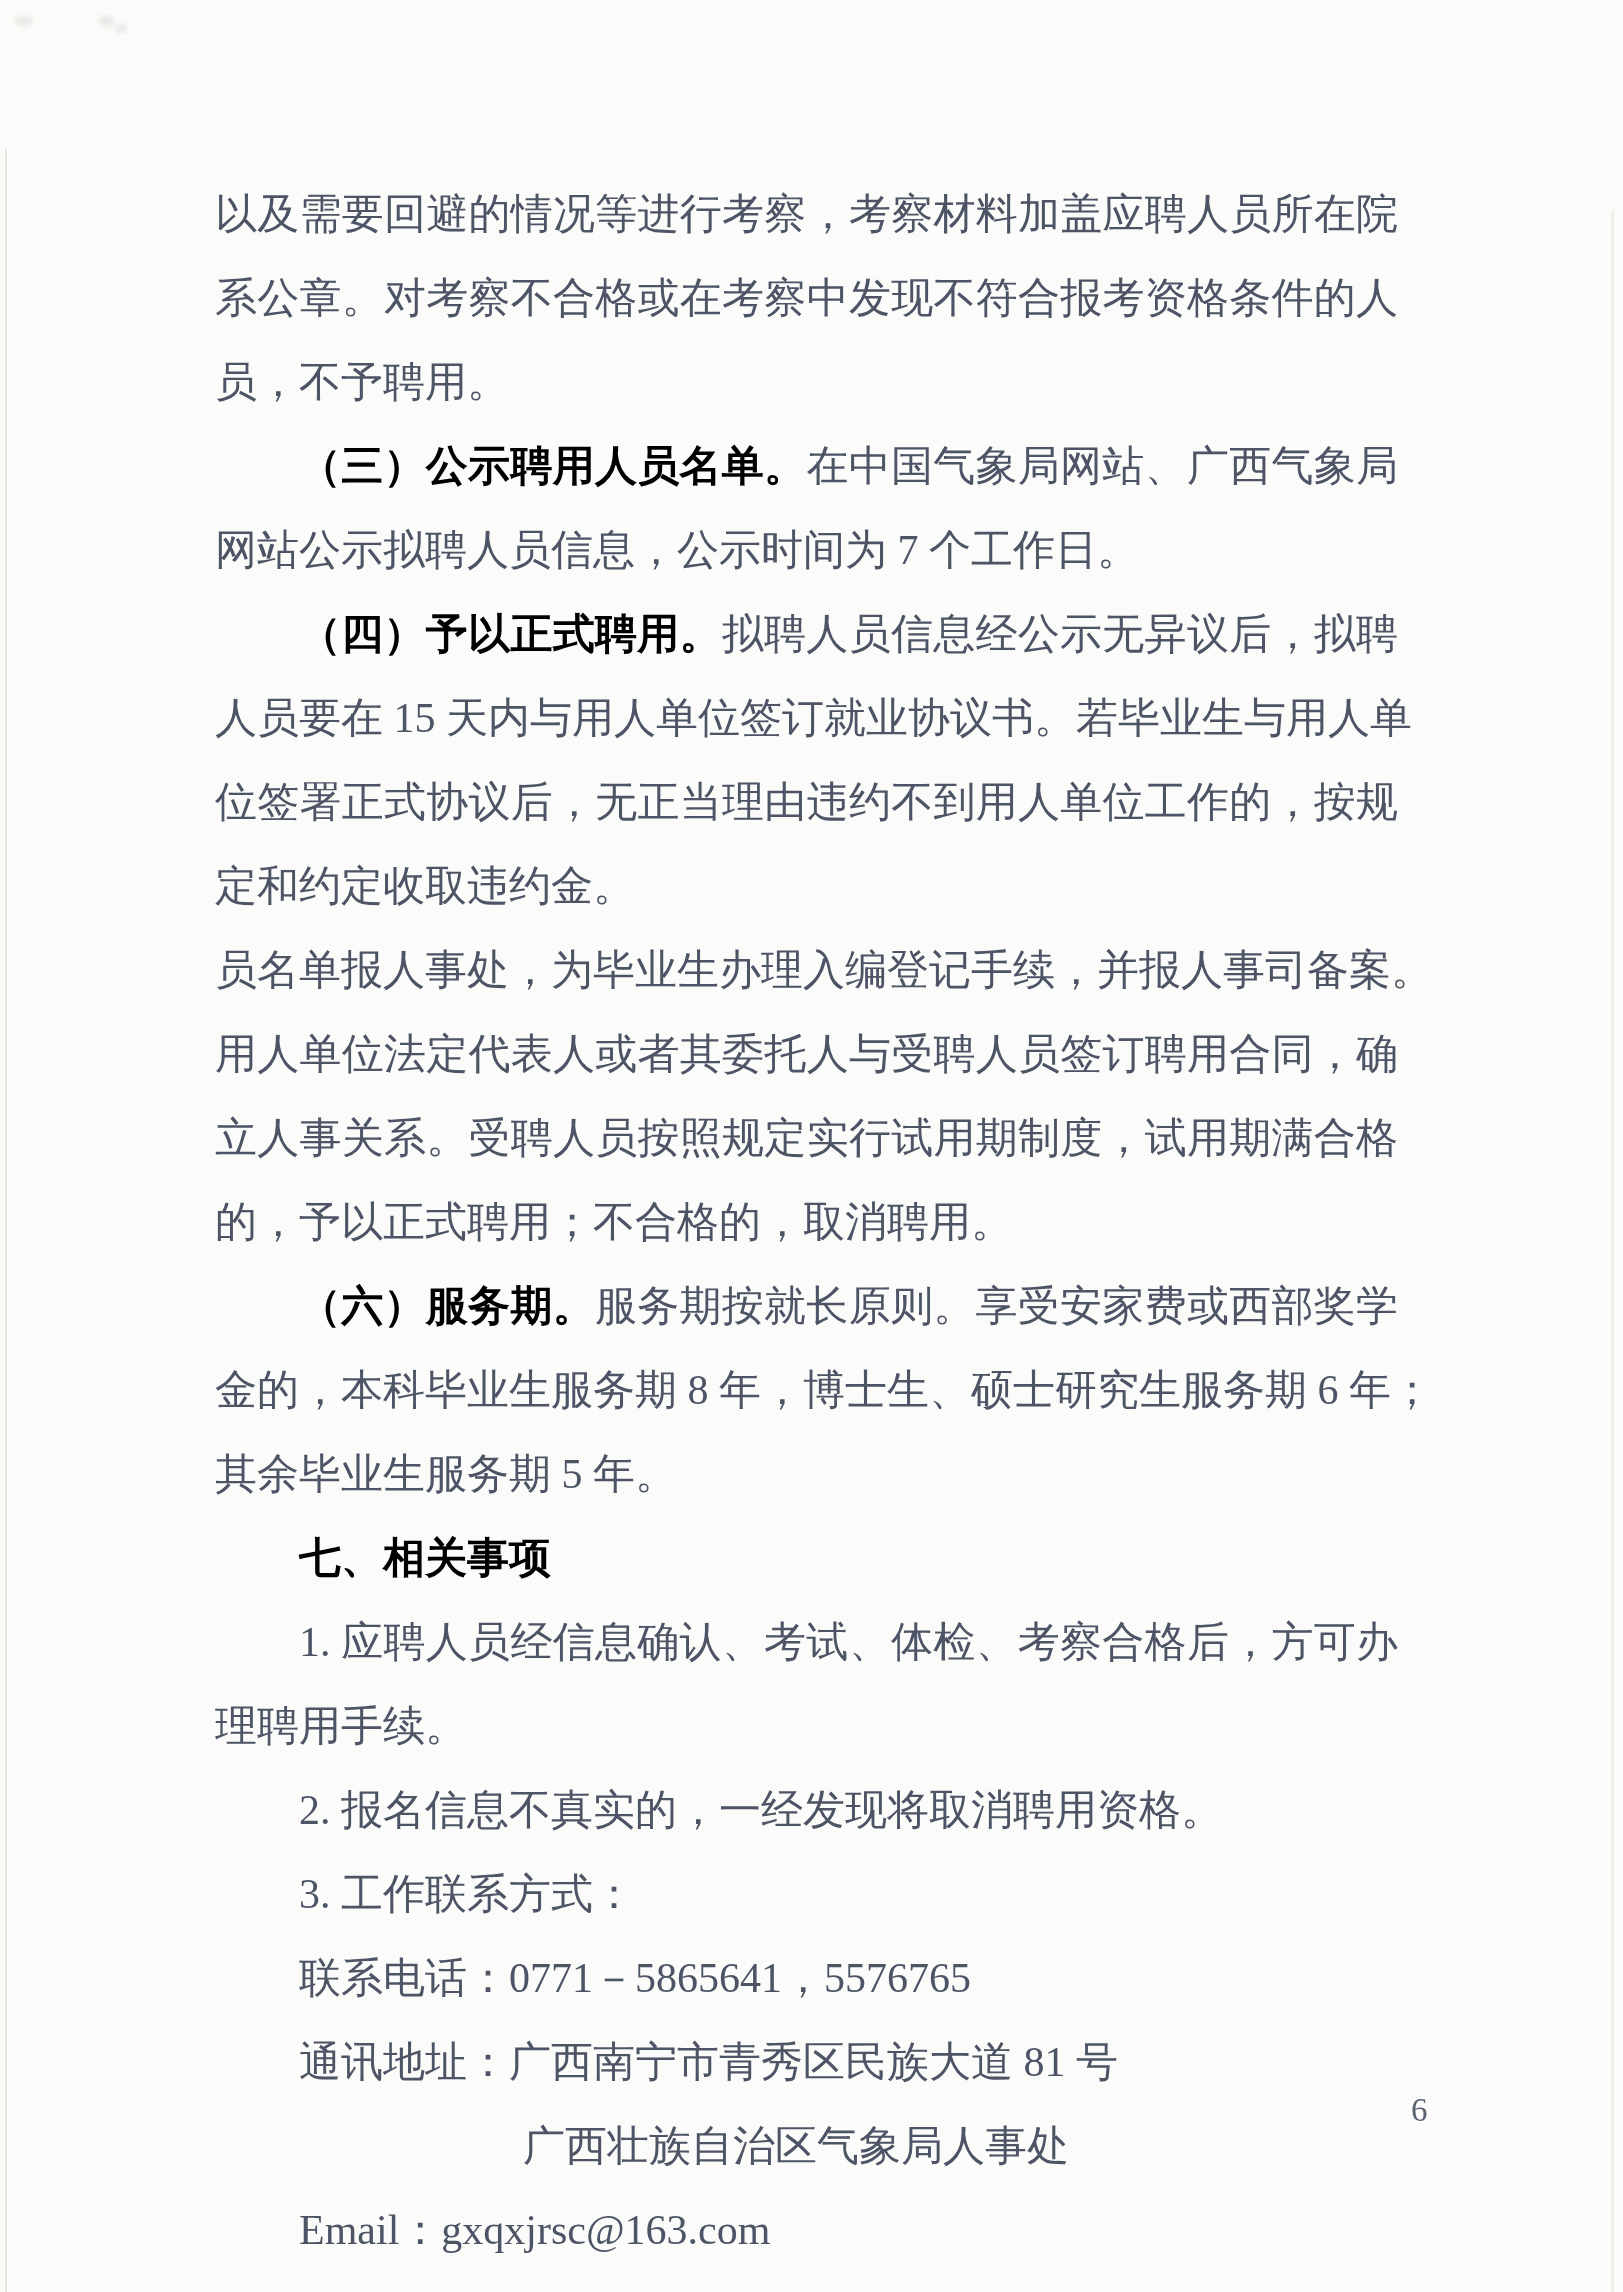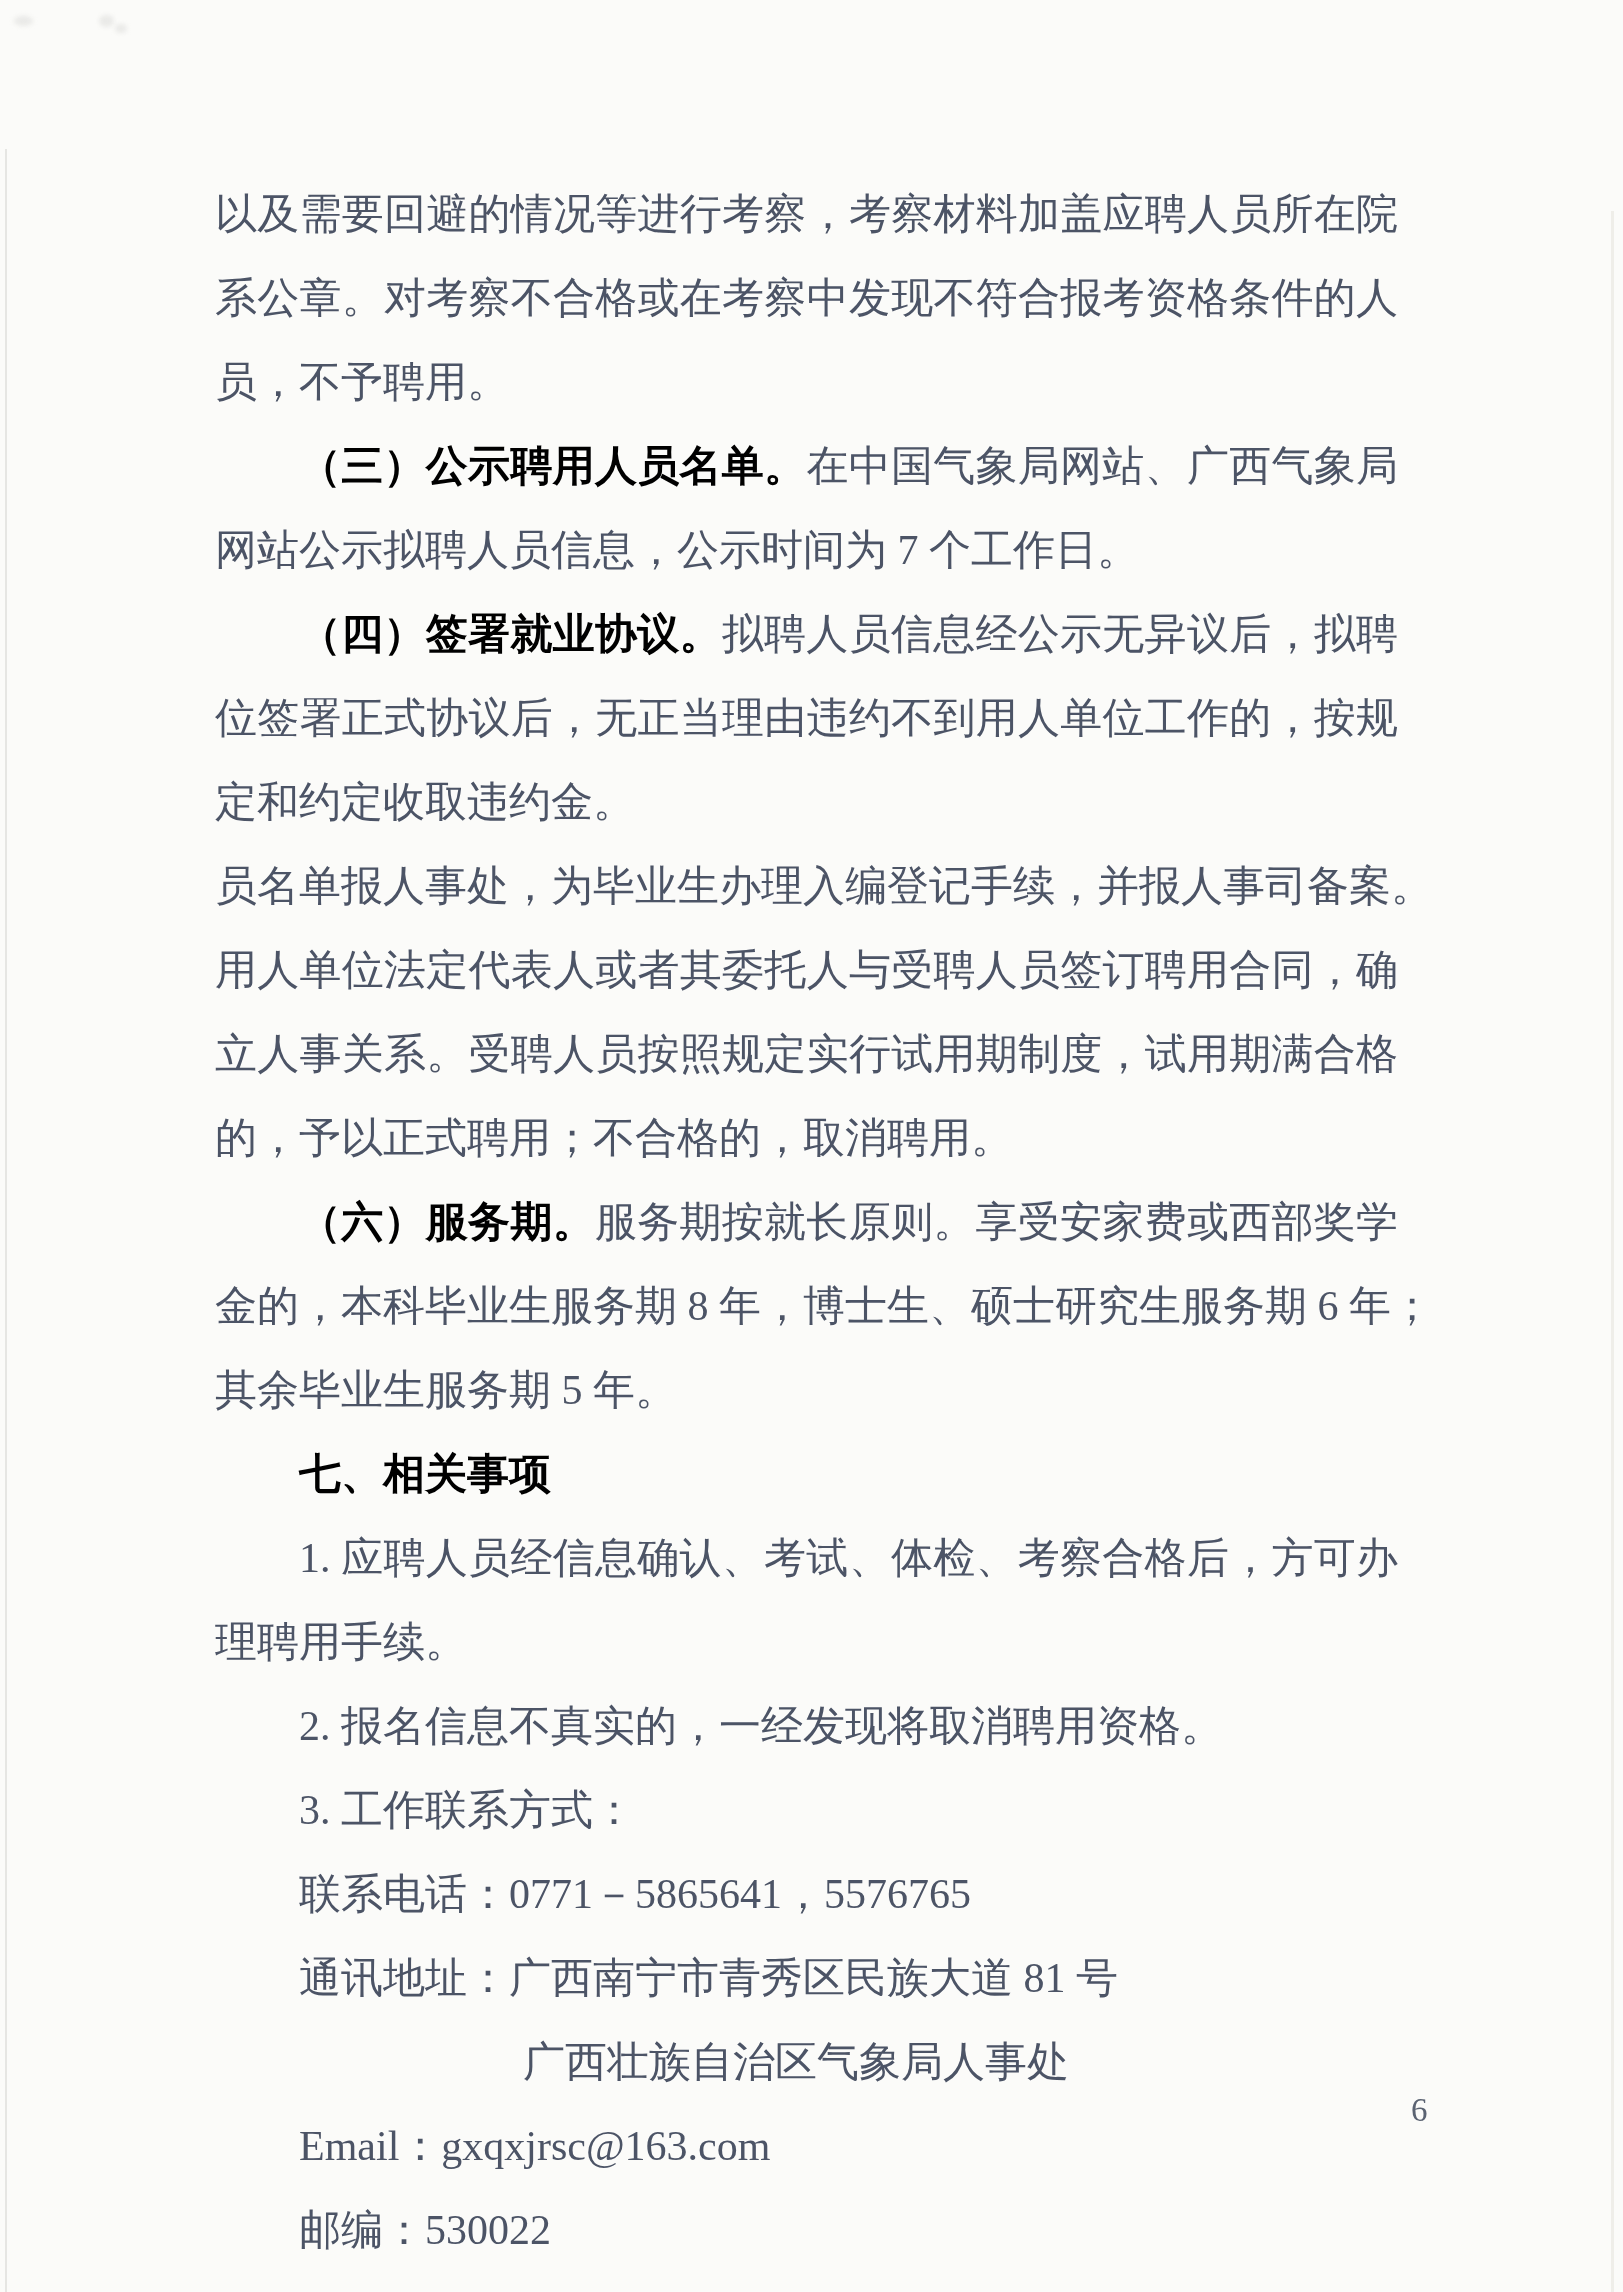--- a/index.html
+++ b/index.html
@@ -91,21 +91,22 @@
   <div class="smudge s1"></div>
   <div class="smudge s2"></div>
   <div class="smudge s3"></div>
 
   <main class="doc-text">
     <p class="j"><b></b><span>以及需要回避的情况等进行考察，考察材料加盖应聘人员所在院</span></p>
     <p class="j"><b></b><span>系公章。对考察不合格或在考察中发现不符合报考资格条件的人</span></p>
     <p><b></b><span>员，不予聘用。</span></p>
     <p class="j ind"><b>（三）公示聘用人员名单。</b><span>在中国气象局网站、广西气象局</span></p>
     <p><b></b><span>网站公示拟聘人员信息，公示时间为 7 个工作日。</span></p>
-    <p class="j ind"><b>（四）签署就业协议。</b><span>拟聘人员信息经公示无异议后，拟聘</span></p>
+    <p class="j ind"><b>（四）予以正式聘用。</b><span>拟聘人员信息经公示无异议后，拟聘</span></p>
+    <p class="j"><b></b><span>人员要在 15 天内与用人单位签订就业协议书。若毕业生与用人单</span></p>
     <p class="j"><b></b><span>位签署正式协议后，无正当理由违约不到用人单位工作的，按规</span></p>
     <p><b></b><span>定和约定收取违约金。</span></p>
     <p class="j"><b></b><span>员名单报人事处，为毕业生办理入编登记手续，并报人事司备案。</span></p>
     <p class="j"><b></b><span>用人单位法定代表人或者其委托人与受聘人员签订聘用合同，确</span></p>
     <p class="j"><b></b><span>立人事关系。受聘人员按照规定实行试用期制度，试用期满合格</span></p>
     <p><b></b><span>的，予以正式聘用；不合格的，取消聘用。</span></p>
     <p class="j ind"><b>（六）服务期。</b><span>服务期按就长原则。享受安家费或西部奖学</span></p>
     <p class="j"><b></b><span>金的，本科毕业生服务期 8 年，博士生、硕士研究生服务期 6 年；</span></p>
     <p><b></b><span>其余毕业生服务期 5 年。</span></p>
     <p class="ind"><b>七、相关事项</b><span></span></p>

